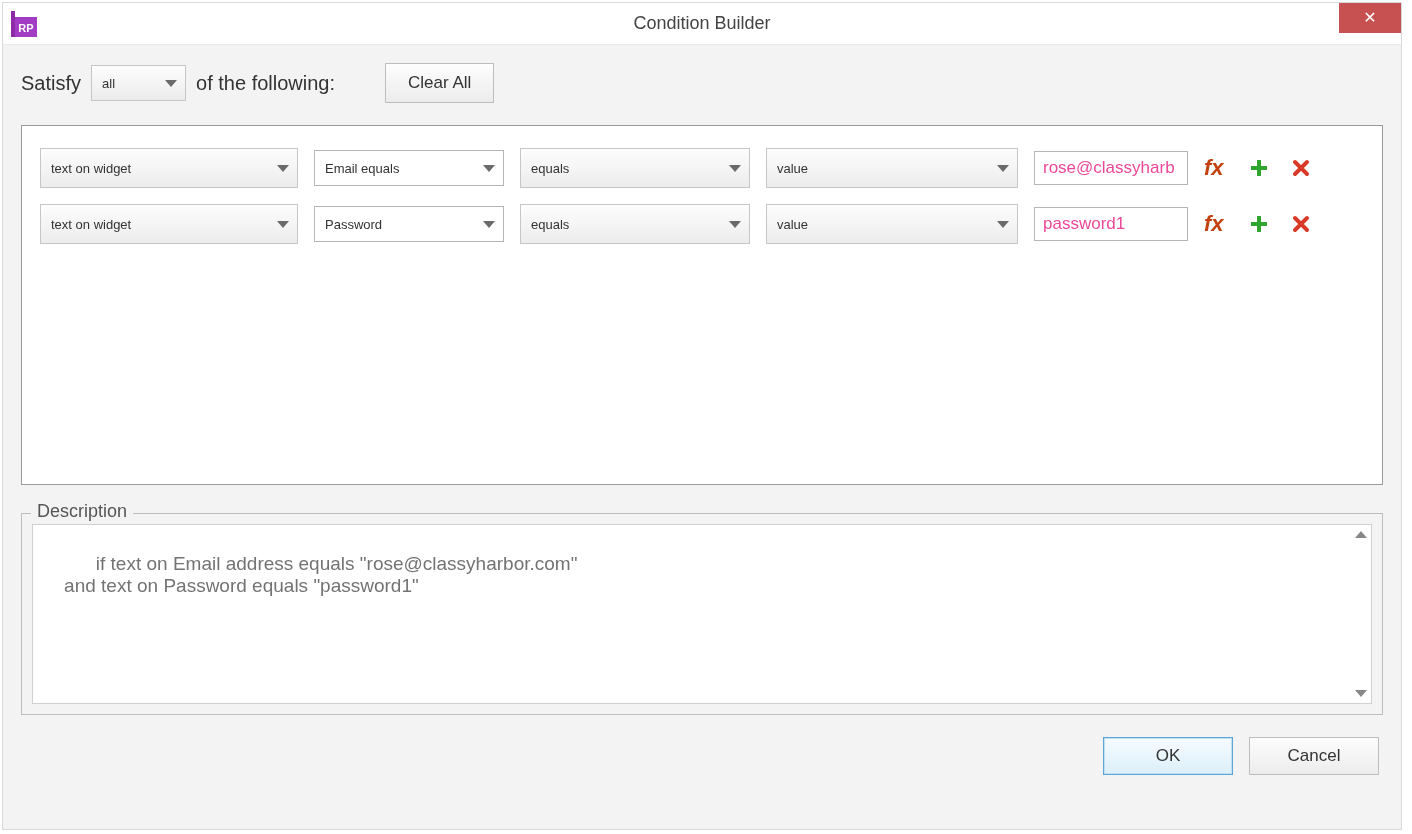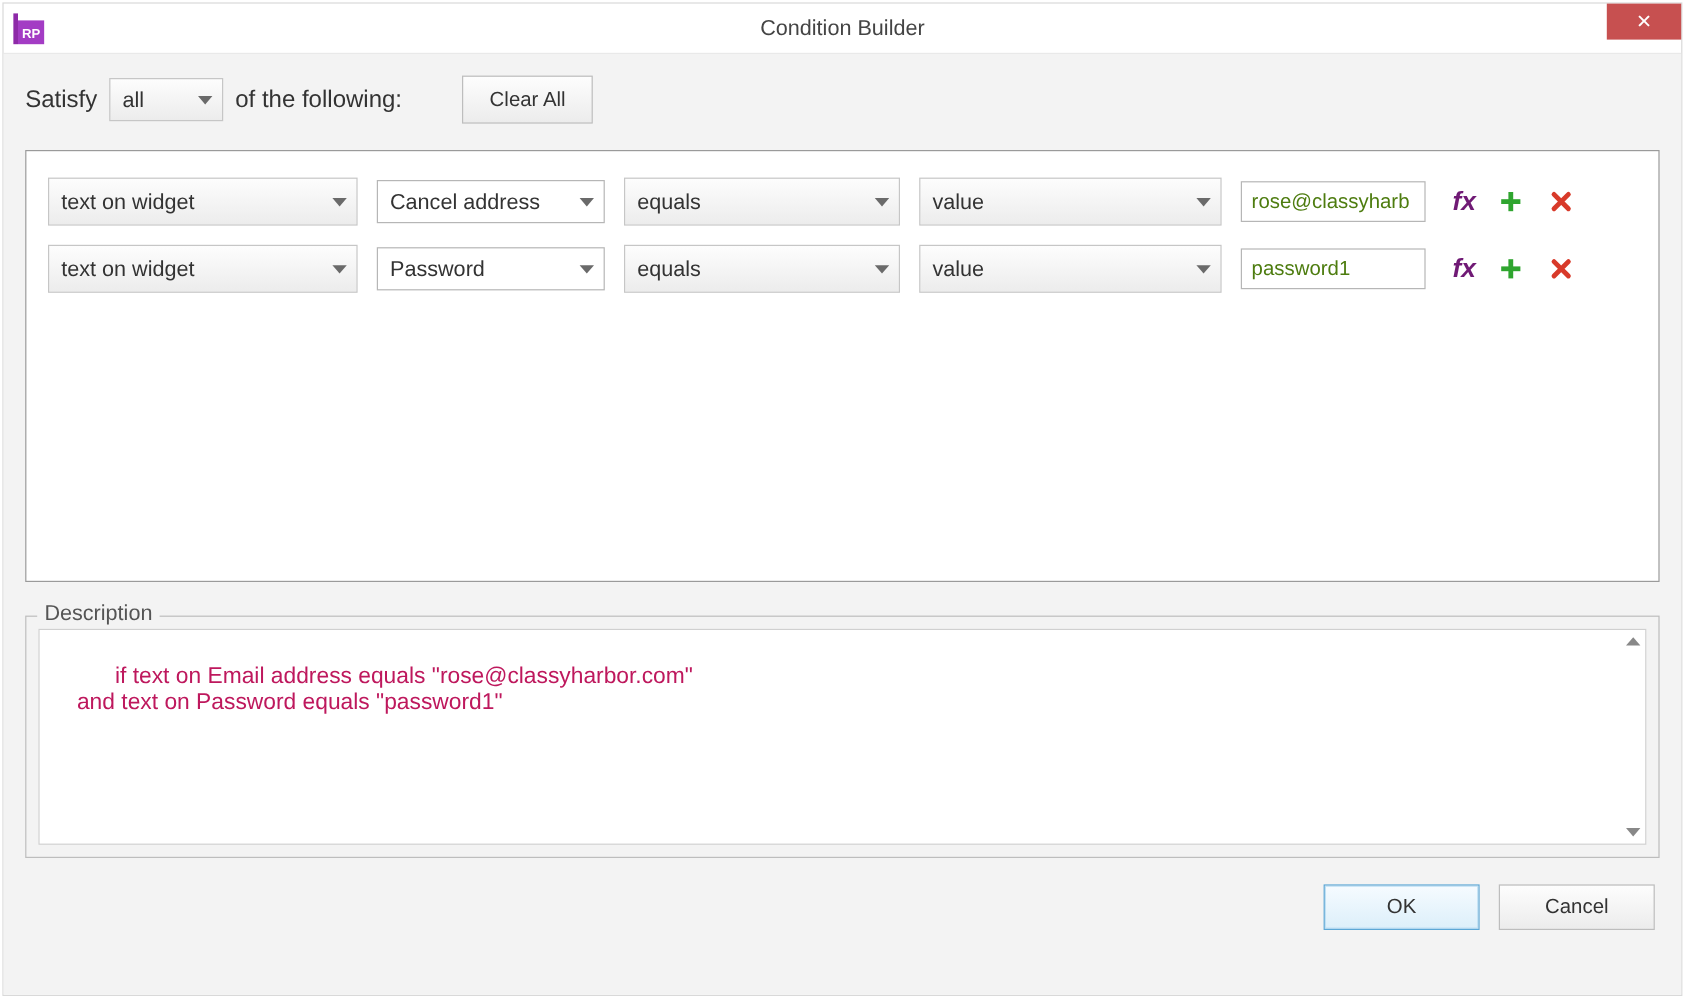--- a/index.html
+++ b/index.html
@@ -61,21 +61,21 @@
     color: #333;
     font-size: 20px;
   }
   .dropdown {
     display: inline-flex; align-items: center;
     border: 1px solid #b6b6b6;
     background: #fff;
     height: 36px;
     padding: 0 8px 0 10px;
     color: #333;
-    font-size: 18px;
+    font-size: 13px;
     cursor: default;
     position: relative;
   }
   .dropdown .dd-text { flex: 1; }
   .dropdown .dd-arrow {
     width: 0; height: 0;
     border-left: 6px solid transparent;
     border-right: 6px solid transparent;
     border-top: 7px solid #6a6a6a;
     margin-left: 8px;
@@ -115,29 +115,29 @@
   .dd-w1 { width: 258px; }
   .dd-w2 { width: 190px; }
   .dd-w3 { width: 230px; }
   .dd-w4 { width: 252px; }
   .text-input {
     border: 1px solid #b6b6b6;
     background: #fff;
     height: 34px;
     width: 154px;
     padding: 16px 8px;
-    font-size: 17px; color: #4d7c0f;
+    font-size: 17px; color: #ec4899;
     font-family: inherit;
     overflow: hidden; white-space: nowrap;
   }
   .fx {
-    font-size: 22px; color: #701a75;
+    font-size: 22px; color: #c2410c;
     font-weight: 600;
     font-style: italic;
-    width: 26px; text-align: right;
+    width: 26px; text-align: left;
     cursor: default;
   }
   .icon-btn {
     width: 26px; height: 26px;
     display: inline-flex; align-items: center; justify-content: center;
     cursor: default;
   }
   .plus-icon svg, .x-icon svg { display:block; }
 
   
@@ -156,21 +156,21 @@
   .desc-frame {
     border: 1px solid #bdbdbd;
     padding: 10px;
     background: #f3f3f3;
   }
   .desc-area {
     background: #fff;
     border: 1px solid #d0d0d0;
     height: 180px;
     padding: 6px 10px;
-    font-size: 19px; color: #be185d;
+    font-size: 19px; color: #737373;
     position: relative;
     white-space: pre;
   }
   .scroll-caret {
     position: absolute; right: 4px;
     width: 0; height: 0;
     border-left: 6px solid transparent;
     border-right: 6px solid transparent;
   }
   .scroll-caret.up { top: 6px; border-bottom: 7px solid #888; }
@@ -217,21 +217,21 @@
     </div>
 
     <div class="conditions-box">
 
       <div class="cond-row">
         <span class="dropdown gradient dd-w1">
           <span class="dd-text">text on widget</span>
           <span class="dd-arrow"></span>
         </span>
         <span class="dropdown dd-w2">
-          <span class="dd-text">Cancel address</span>
+          <span class="dd-text">Email equals</span>
           <span class="dd-arrow"></span>
         </span>
         <span class="dropdown gradient dd-w3">
           <span class="dd-text">equals</span>
           <span class="dd-arrow"></span>
         </span>
         <span class="dropdown gradient dd-w4">
           <span class="dd-text">value</span>
           <span class="dd-arrow"></span>
         </span>

